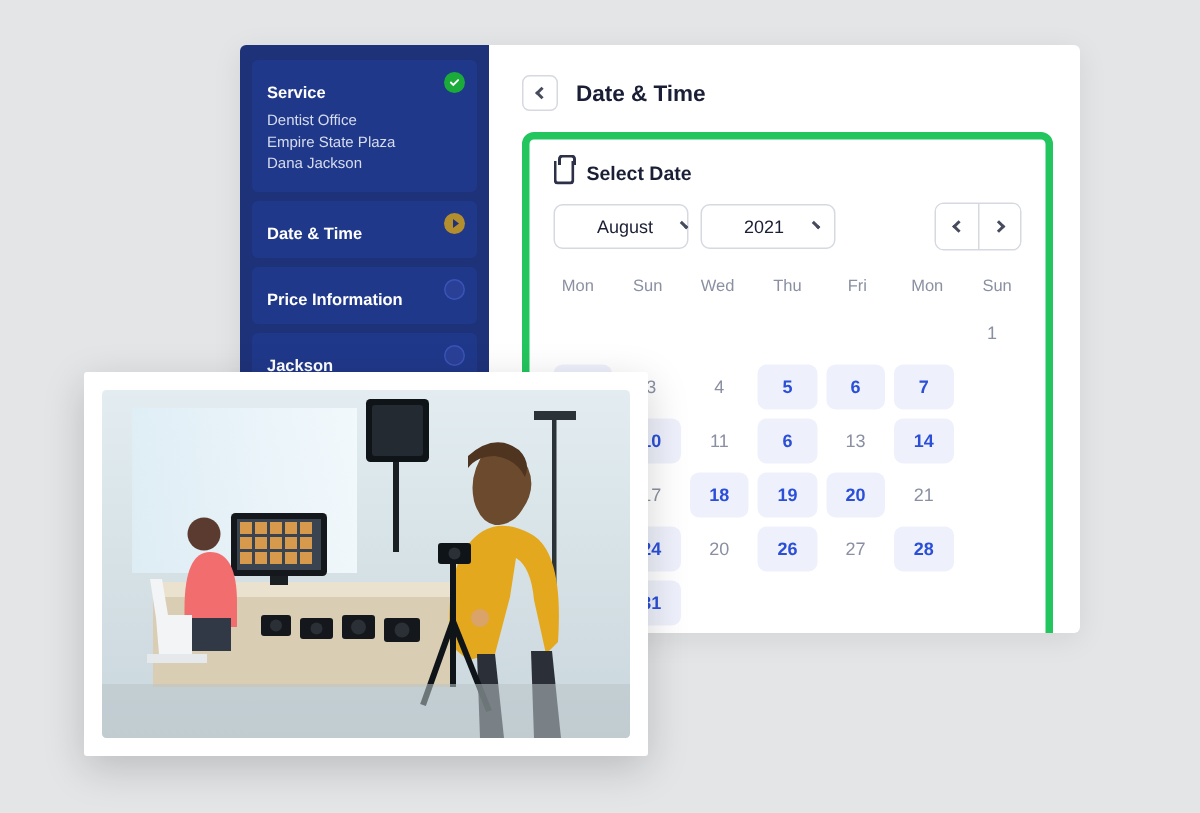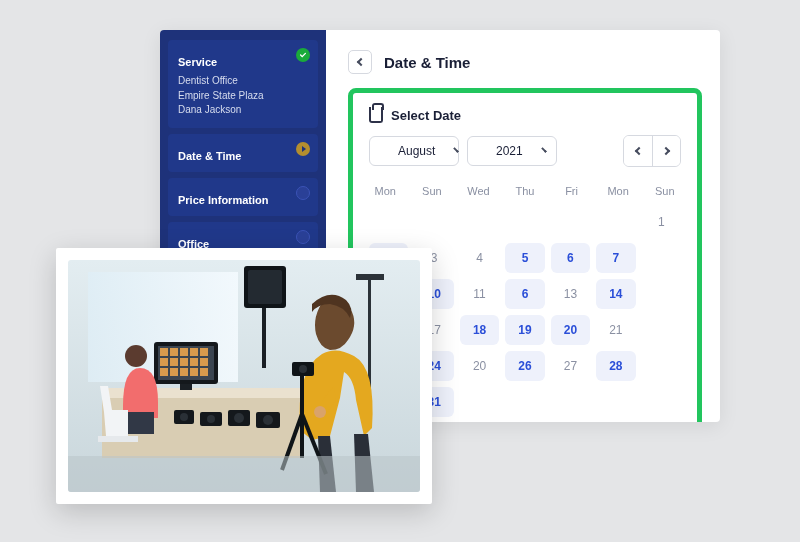--- a/index.html
+++ b/index.html
@@ -121,21 +121,21 @@
       <div class="step-title">Date &amp; Time</div>
       <div class="step-ind ind-current"></div>
     </div>
 
     <div class="step">
       <div class="step-title">Price Information</div>
       <div class="step-ind ind-pending"></div>
     </div>
 
     <div class="step">
-      <div class="step-title">Office</div>
+      <div class="step-title">Jackson</div>
       <div class="step-ind ind-pending"></div>
     </div>
   </div>
 
   <div class="main">
     <div class="hdr">
       <div class="back-btn">
         <span class="chev l"></span>
       </div>
       <div class="page-title">Date &amp; Time</div>

